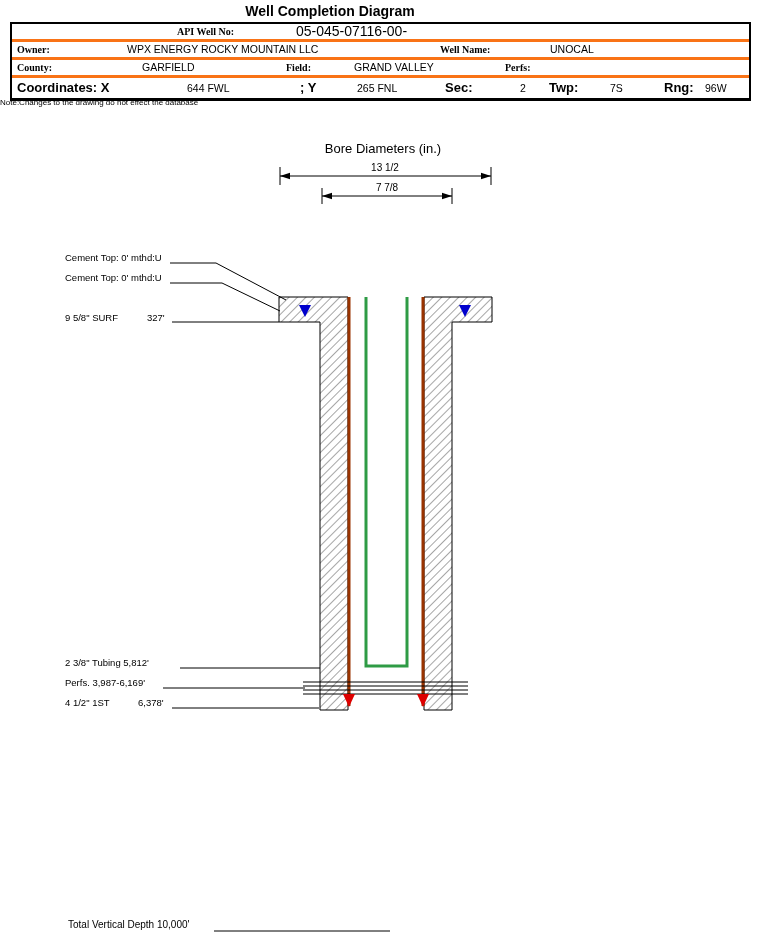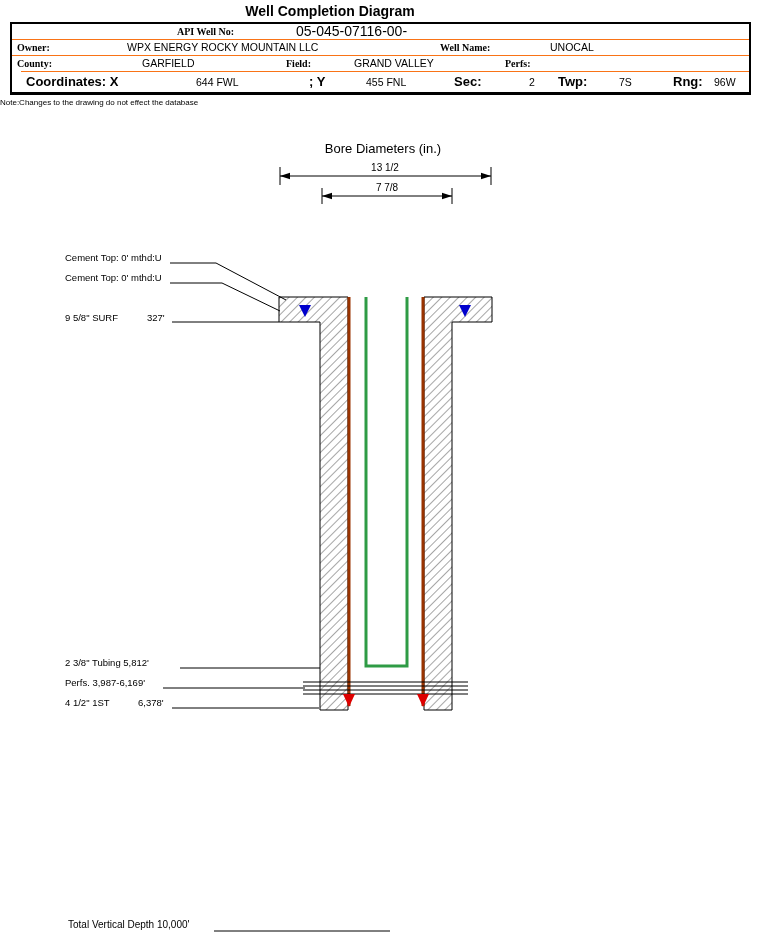--- a/index.html
+++ b/index.html
@@ -9,22 +9,22 @@
   }
   .title{
     position:absolute;top:3px;left:0;width:660px;text-align:center;
     font-weight:bold;font-size:14px;
   }
   .info-table{
     position:absolute;top:22px;left:10px;width:737px;
     border:2px solid #000;border-bottom-width:3px;background:#fff;
   }
   .row{position:relative;height:15px;line-height:15px;}
-  .row+.row{border-top:1px solid #f97316;}
-  .row.last{height:20px;line-height:20px;margin-left:9px;}
+  .row+.row{border-top:3px solid #f97316;}
+  .row.last{height:20px;line-height:20px;}
   .row span{position:absolute;white-space:nowrap;top:0;}
   .lbl{font-weight:bold;font-size:10px;font-family:Liberation Serif, serif;}
   .lbl13{font-weight:bold;font-size:13px;}
   .val{font-size:10.5px;}
   .val12{font-size:14px;}
   .note{
     position:absolute;top:98px;left:0;width:740px;font-size:8px;
   }
   svg.drawing{position:absolute;top:0;left:0;}
   svg text{font-family:"Liberation Sans",sans-serif;fill:#000;}
@@ -55,21 +55,21 @@
     <span class="val" style="left:130px">GARFIELD</span>
     <span class="lbl" style="left:274px">Field:</span>
     <span class="val" style="left:342px">GRAND VALLEY</span>
     <span class="lbl" style="left:493px">Perfs:</span>
     <span class="val" style="left:560px"></span>
   </div>
   <div class="row last">
     <span class="lbl13" style="left:5px">Coordinates: X</span>
     <span class="val" style="left:175px">644 FWL</span>
     <span class="lbl13" style="left:288px">; Y</span>
-    <span class="val" style="left:345px">455 FNL</span>
+    <span class="val" style="left:345px">265 FNL</span>
     <span class="lbl13" style="left:433px">Sec:</span>
     <span class="val" style="left:508px">2</span>
     <span class="lbl13" style="left:537px">Twp:</span>
     <span class="val" style="left:598px">7S</span>
     <span class="lbl13" style="left:652px">Rng:</span>
     <span class="val" style="left:693px">96W</span>
   </div>
 </div>
 
 <div class="note">Note:Changes to the drawing do not effect the database</div>

